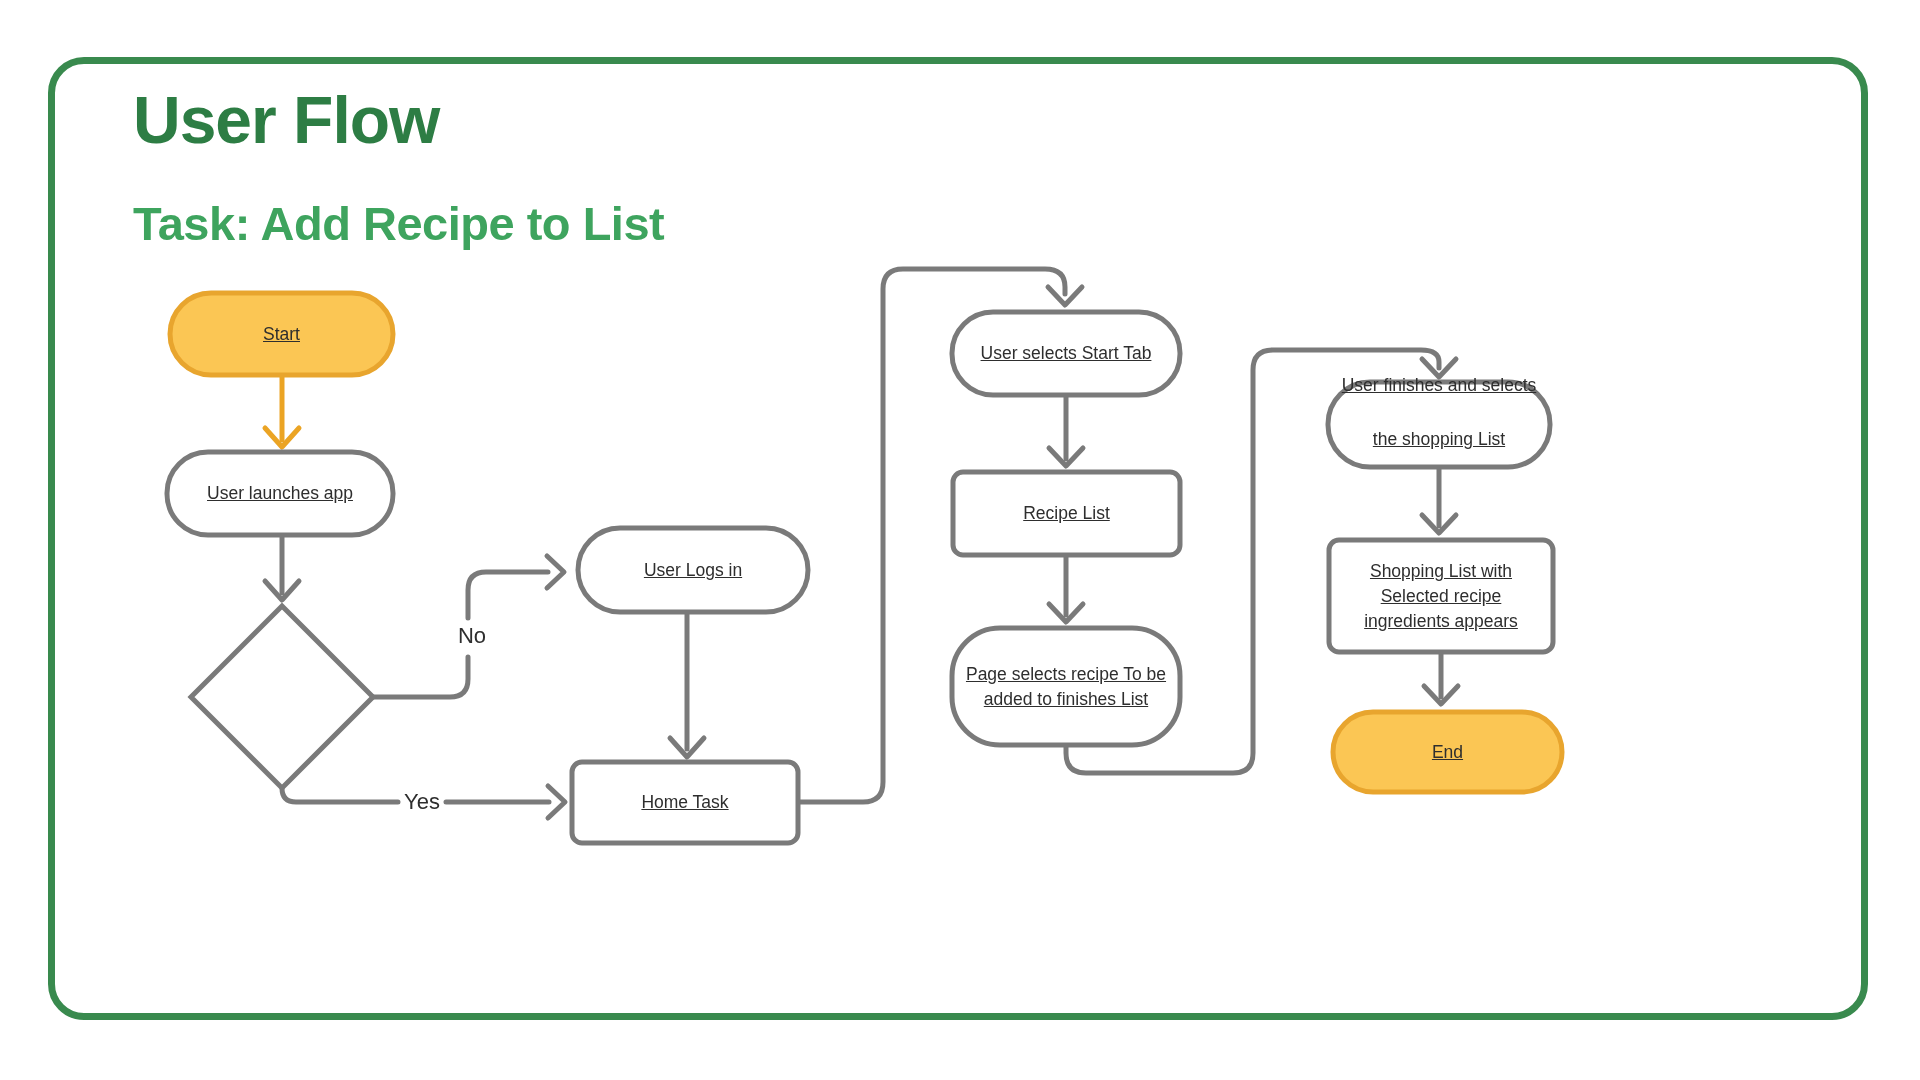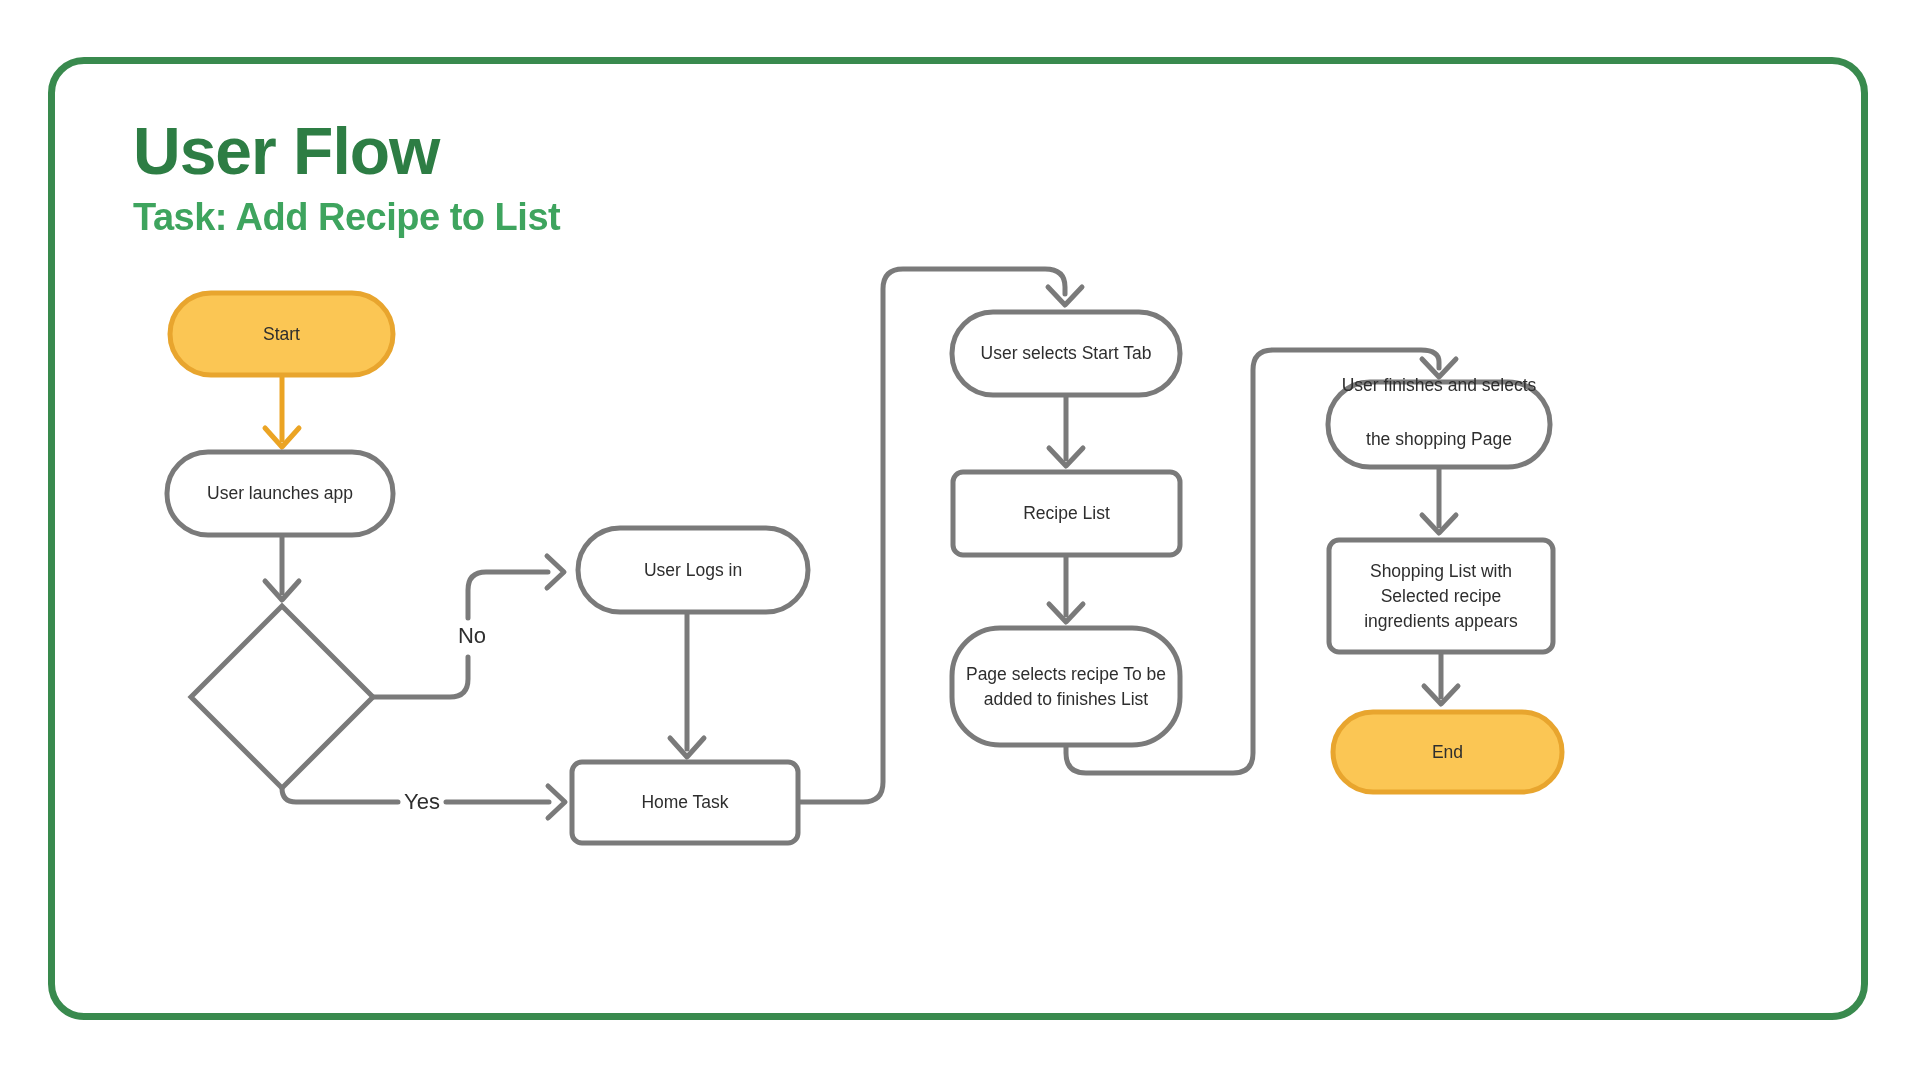--- a/index.html
+++ b/index.html
@@ -14,31 +14,31 @@
     --start_arrow:#eba424;
     --background:#ffffff;
   }
   *{margin:0;padding:0;box-sizing:border-box;}
   html,body{width:1920px;height:1080px;background:var(--background);overflow:hidden;
     font-family:"Liberation Sans","DejaVu Sans",sans-serif;}
   .stage{position:relative;width:1920px;height:1080px;background:var(--background);}
   .card{position:absolute;left:48px;top:57px;width:1820px;height:963px;
     border:7px solid var(--card_border);border-radius:36px;background:#ffffff;}
   .page-title{position:absolute;left:133px;top:82px;font-size:66px;font-weight:700;
-    letter-spacing:-1px;color:var(--title);margin-top:31px;}
-  .task-subtitle{position:absolute;left:133px;top:196px;font-size:38px;font-weight:700;
+    letter-spacing:-1px;color:var(--title);}
+  .task-subtitle{position:absolute;left:133px;top:196px;font-size:47px;font-weight:700;
     letter-spacing:-0.5px;color:var(--subtitle);text-align:center;}
   svg.flow{position:absolute;left:0;top:0;width:1920px;height:1080px;}
   .shape-process{fill:var(--node_fill);stroke:var(--node_stroke);stroke-width:5;}
   .shape-terminal{fill:var(--terminal_fill);stroke:var(--terminal_stroke);stroke-width:5;}
   .edge{fill:none;stroke:var(--node_stroke);stroke-width:5;stroke-linecap:round;stroke-linejoin:round;}
   .edge-orange{fill:none;stroke:var(--start_arrow);stroke-width:5;stroke-linecap:round;stroke-linejoin:round;}
   .node-label{position:absolute;display:flex;flex-direction:column;align-items:center;
     justify-content:center;text-align:center;font-size:17.5px;line-height:25px;
-    color:var(--node_text);pointer-events:none;}
+    color:var(--node_text);pointer-events:none;text-decoration:underline;}
   .edge-label{position:absolute;display:flex;align-items:center;justify-content:center;
     font-size:22px;color:var(--node_text);}
 </style>
 </head>
 <body>
 
 <div class="stage">
   <div class="card"></div>
 
   <div class="page-title">User Flow</div>
@@ -117,21 +117,21 @@
     <span>Recipe List</span>
   </div>
 
   <div class="node-label" style="left:952px;top:628px;width:228px;height:117px;">
     <span>Page selects recipe To be</span>
     <span>added to finishes List</span>
   </div>
 
   <div class="node-label" style="left:1328px;top:370px;width:222px;height:85px;gap:29px;">
     <span>User finishes and selects</span>
-    <span>the shopping Page</span>
+    <span>the shopping List</span>
   </div>
 
   <div class="node-label" style="left:1329px;top:540px;width:224px;height:112px;">
     <span>Shopping List with</span>
     <span>Selected recipe</span>
     <span>ingredients appears</span>
   </div>
 
   <div class="node-label" style="left:1333px;top:712px;width:229px;height:80px;">
     <span>End</span>

